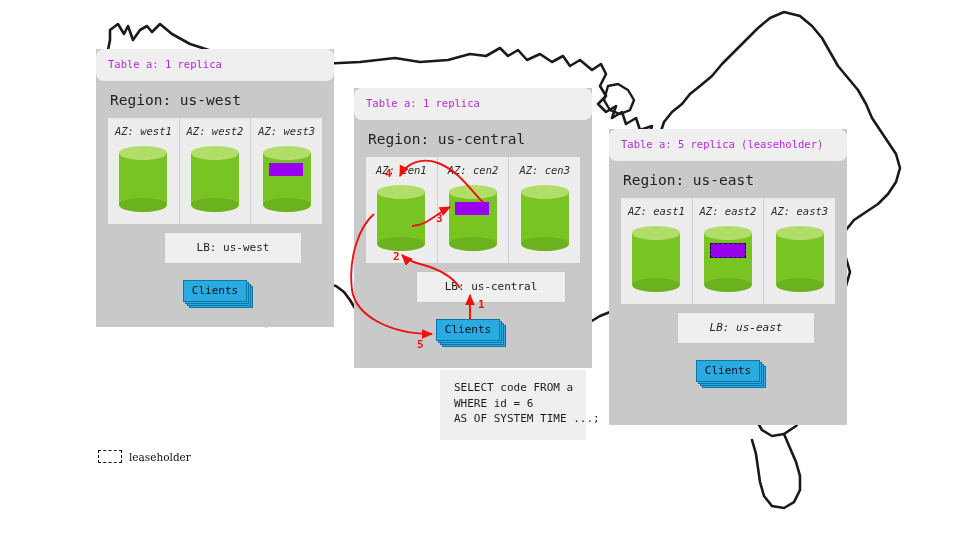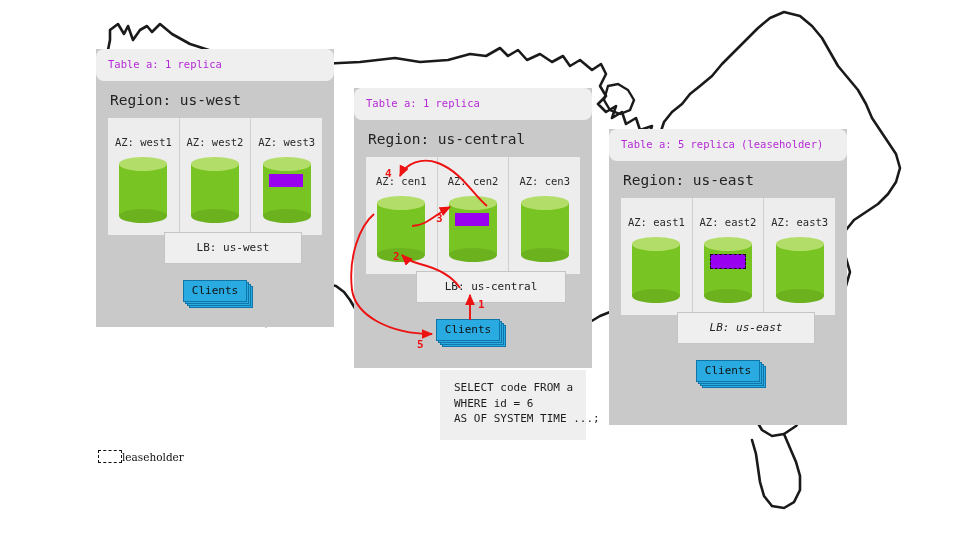--- a/index.html
+++ b/index.html
@@ -17,22 +17,22 @@
     background:#efefef;color:#b529d6;
     font-size:10.5px;line-height:1;
     padding:10px 12px 11px 12px;
     letter-spacing:0px;white-space:nowrap;border-radius:8px;
   }
   .region-title{
     color:#222;font-size:14.5px;padding:11px 0 10px 14px;white-space:nowrap;
   }
   .az-strip{display:flex;background:#ededed;margin:0 12px;}
   .az-cell{
-    flex:1;text-align:center;padding:18px 0 12px 0;
-    border-right:1px solid #cfcfcf;position:relative;
+    flex:1;text-align:center;padding:7px 0 12px 0;
+    border-right:1px solid #cfcfcf;position:relative;font-style:italic;
   }
   .az-cell:last-child{border-right:none;}
   .az-label{font-size:10.5px;color:#2a2a2a;white-space:nowrap;}
 
   .cyl{position:relative;margin:9px auto 0 auto;}
   .cyl .body{position:absolute;left:0;right:0;background:#78c422;}
   .cyl .top{position:absolute;left:0;right:0;top:0;background:#b3dd69;border-radius:50%;}
   .cyl .bottom{position:absolute;left:0;right:0;bottom:0;background:#6cb21e;border-radius:50%;}
   .replica{
     position:absolute;background:#9a00f0;z-index:5;
@@ -47,21 +47,21 @@
   .clients{position:absolute;}
   .clients .sheet{position:absolute;background:#29abe2;border:1px solid #1075a8;}
   .clients .front{
     position:absolute;left:0;top:0;background:#29abe2;border:1px solid #1075a8;
     color:#111;font-size:11px;text-align:center;white-space:nowrap;
   }
   .sql-box{
     position:absolute;background:#efefef;color:#1d1d1d;font-size:11px;
     line-height:15.5px;padding:10px 0 10px 14px;white-space:pre;
   }
-  .legend{position:absolute;display:flex;align-items:center;}
+  .legend{position:absolute;display:flex;align-items:center;gap:7px;}
   .legend .swatch{width:22px;height:11px;border:1.6px dashed #111;background:#ffffff;}
   .legend .ltext{font-size:10.5px;color:#111;font-family:"DejaVu Serif","Liberation Serif",serif;}
   .step-num{position:absolute;color:#ee1111;font-size:11px;font-weight:bold;}
 </style>
 </head>
 <body>
 
 <div id="stage">
 
   <svg id="mapsvg" viewBox="0 0 960 540">

